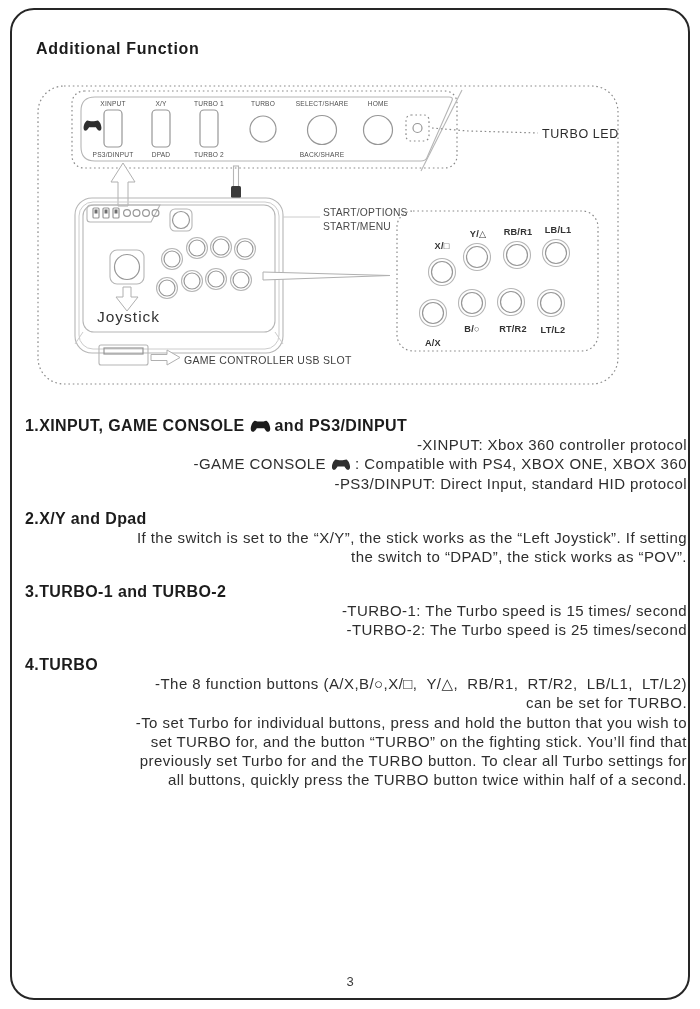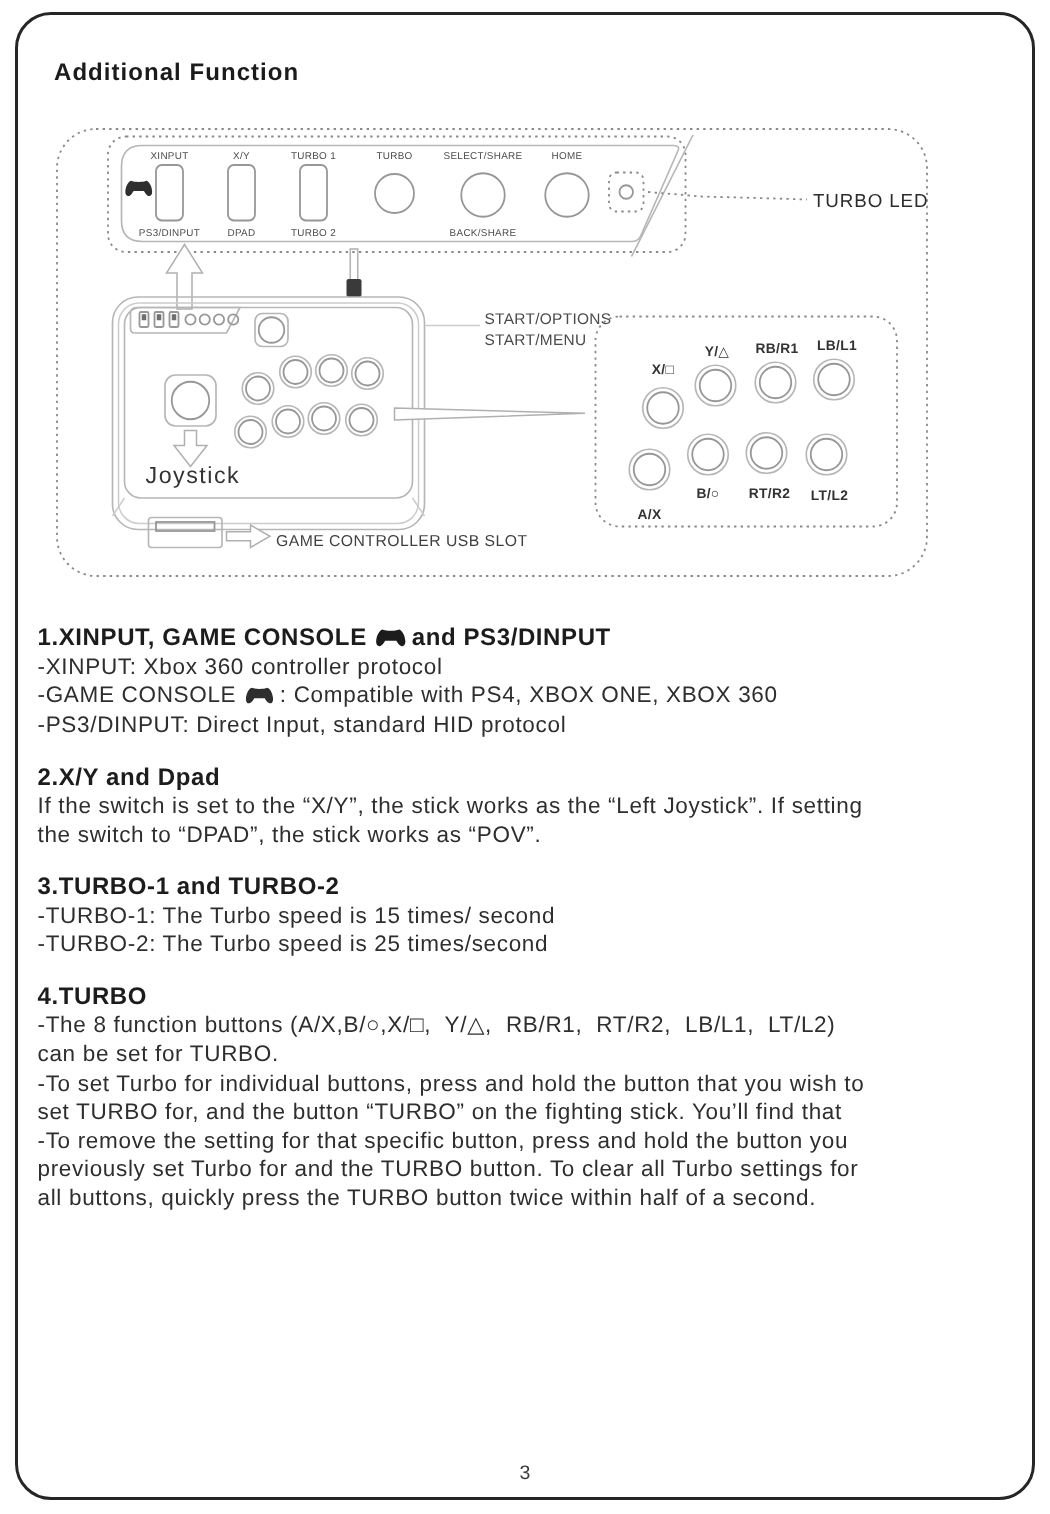--- a/index.html
+++ b/index.html
@@ -33,21 +33,21 @@
   .t-btn   { font-size:9.2px; fill:#333333; font-weight:600; letter-spacing:0.2px; text-anchor:middle; }
 
   
   .section { position:absolute; left:25px; width:662px; }
   .sec-heading {
     font-size:16px; font-weight:bold; letter-spacing:0.4px;
     color:#1c1c1c; line-height:19.2px; white-space:pre;
   }
   .line {
     font-size:15px; letter-spacing:0.45px; line-height:19.2px;
-    white-space:pre; color:#2e2e2e;
+    white-space:pre; color:#2e2e2e;text-align:right;
   }
   .pad-icon { vertical-align:-2px; margin:0 4px 0 5px; }
   .pagenum {
     position:absolute; top:974px; left:0; width:700px; text-align:center;
     font-size:13px; color:#3c3c3c;
   }
 </style>
 </head>
 <body>
 
@@ -203,18 +203,17 @@
   <div class="line">-TURBO-1: The Turbo speed is 15 times/ second</div>
   <div class="line">-TURBO-2: The Turbo speed is 25 times/second</div>
 </div>
 
 <div class="section" style="top:655px">
   <div class="sec-heading">4.TURBO</div>
   <div class="line">-The 8 function buttons (A/X,B/○,X/□,  Y/△,  RB/R1,  RT/R2,  LB/L1,  LT/L2)</div>
   <div class="line">can be set for TURBO.</div>
   <div class="line">-To set Turbo for individual buttons, press and hold the button that you wish to</div>
   <div class="line">set TURBO for, and the button “TURBO” on the fighting stick. You’ll find that</div>
-  <div class="line">-To remove the setting for that specific button, press and hold the button you</div>
   <div class="line">previously set Turbo for and the TURBO button. To clear all Turbo settings for</div>
   <div class="line">all buttons, quickly press the TURBO button twice within half of a second.</div>
 </div>
 
 <div class="pagenum">3</div>
 
 </body></html>

